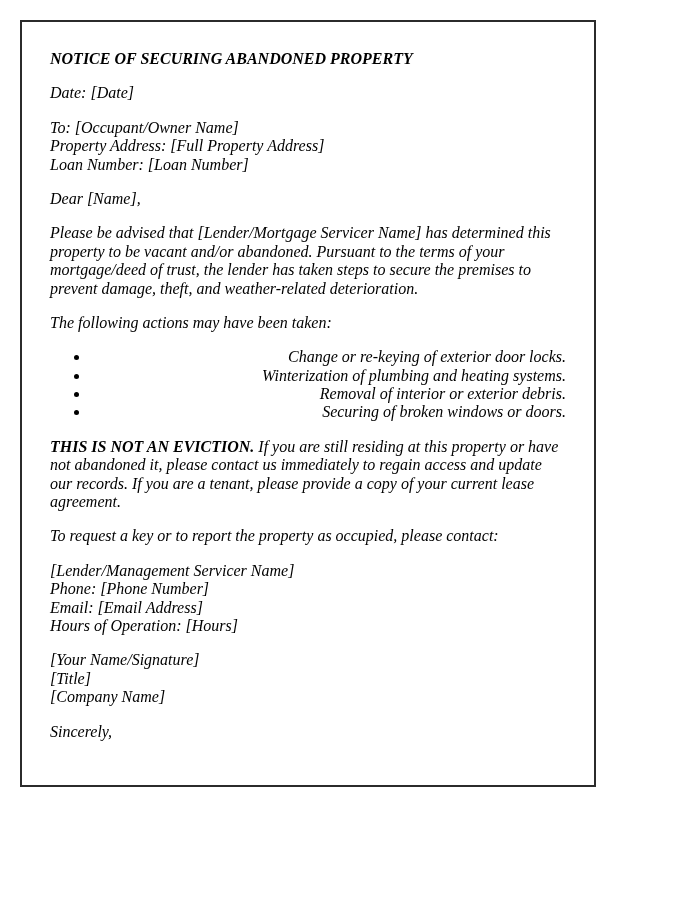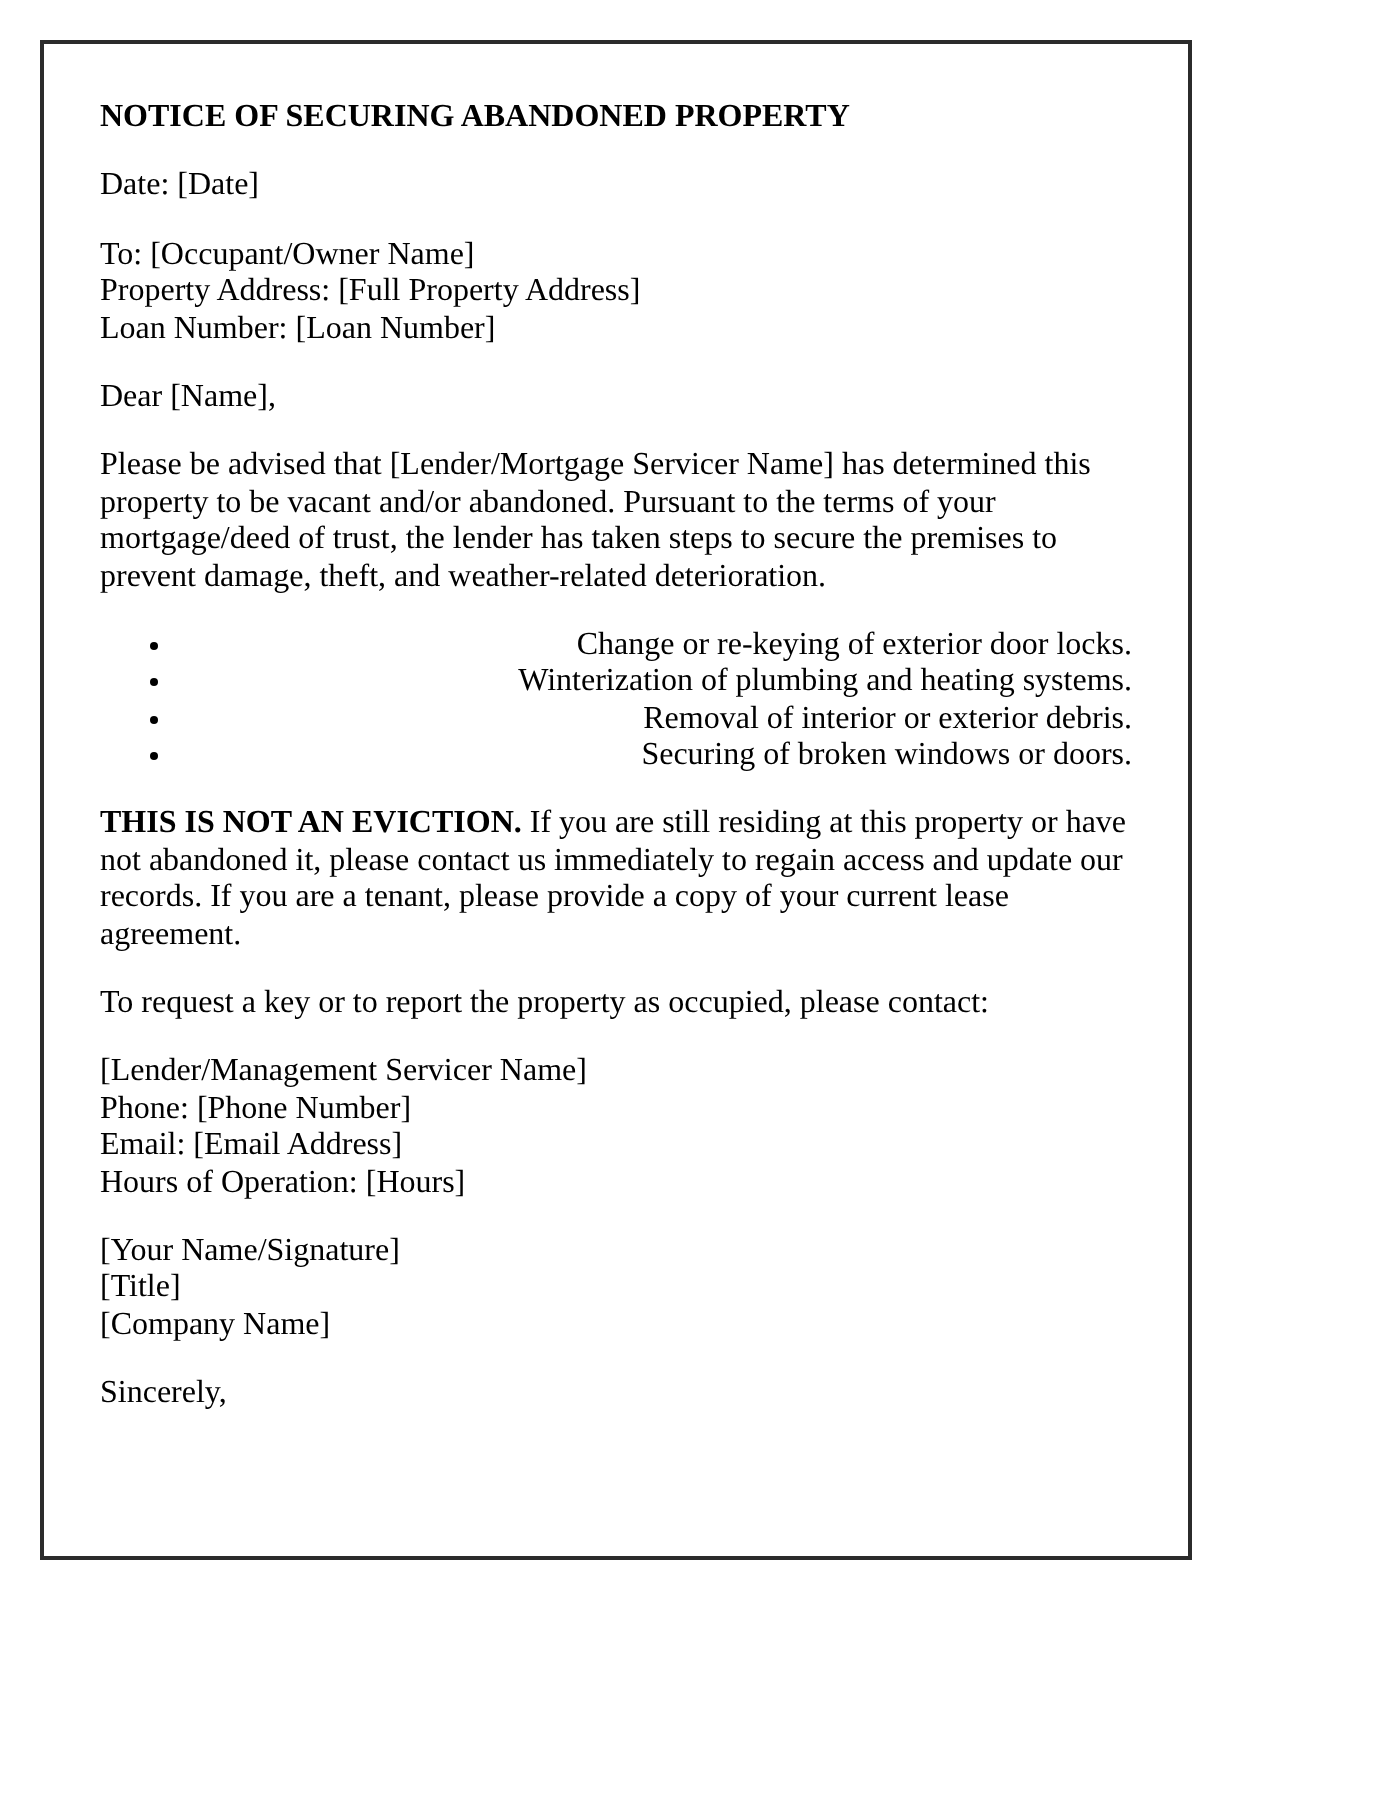--- a/index.html
+++ b/index.html
@@ -16,20 +16,21 @@
     line-height: 1.15;
   }
   .letter-frame {
     box-sizing: border-box;
     margin: 20px;
     width: 576px;
     min-height: 760px;
     border: 2px solid #2b2b2b;
     padding: 28px;
     background: #ffffff;
+    font-style: italic;
   }
   .letter-frame p {
     margin: 16px 0;
   }
   .letter-frame p:first-child {
     margin-top: 0;
   }
   .letter-title {
     font-weight: bold;
   }
@@ -58,20 +59,21 @@
   <p>
     <span>To: [Occupant/Owner Name]</span><br>
     <span>Property Address: [Full Property Address]</span><br>
     <span>Loan Number: [Loan Number]</span>
   </p>
 
   <p>Dear [Name],</p>
 
   <p>Please be advised that [Lender/Mortgage Servicer Name] has determined this property to be vacant and/or abandoned. Pursuant to the terms of your mortgage/deed of trust, the lender has taken steps to secure the premises to prevent damage, theft, and weather-related deterioration.</p>
 
+  <p>The following actions may have been taken:</p>
 
   <ul class="actions-list">
     <li>Change or re-keying of exterior door locks.</li>
     <li>Winterization of plumbing and heating systems.</li>
     <li>Removal of interior or exterior debris.</li>
     <li>Securing of broken windows or doors.</li>
   </ul>
 
   <p><span class="bold-runin">THIS IS NOT AN EVICTION.</span><span> If you are still residing at this property or have not abandoned it, please contact us immediately to regain access and update our records. If you are a tenant, please provide a copy of your current lease agreement.</span></p>
 

